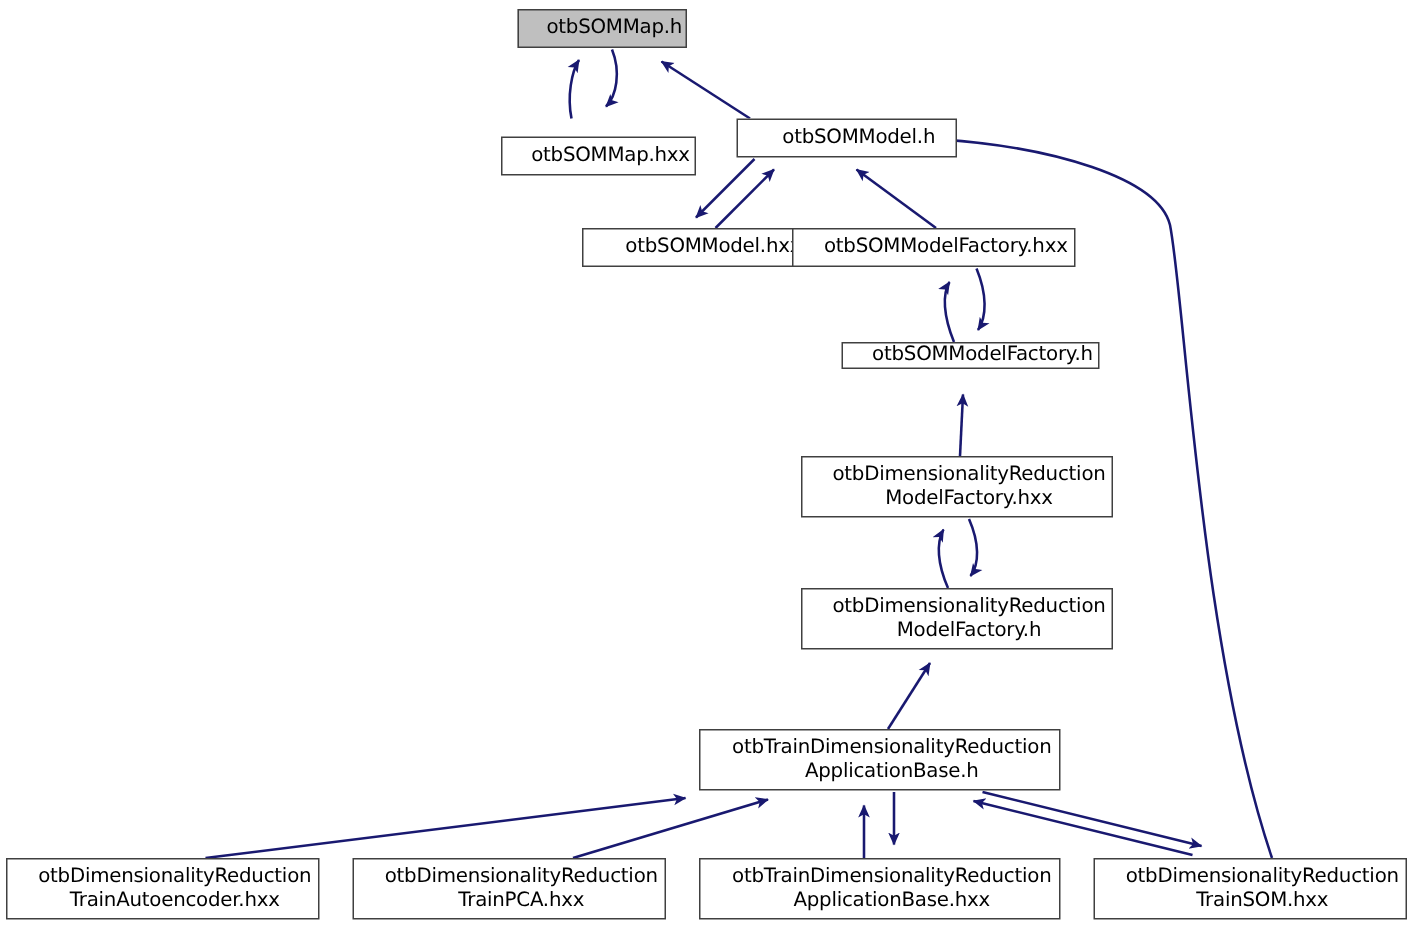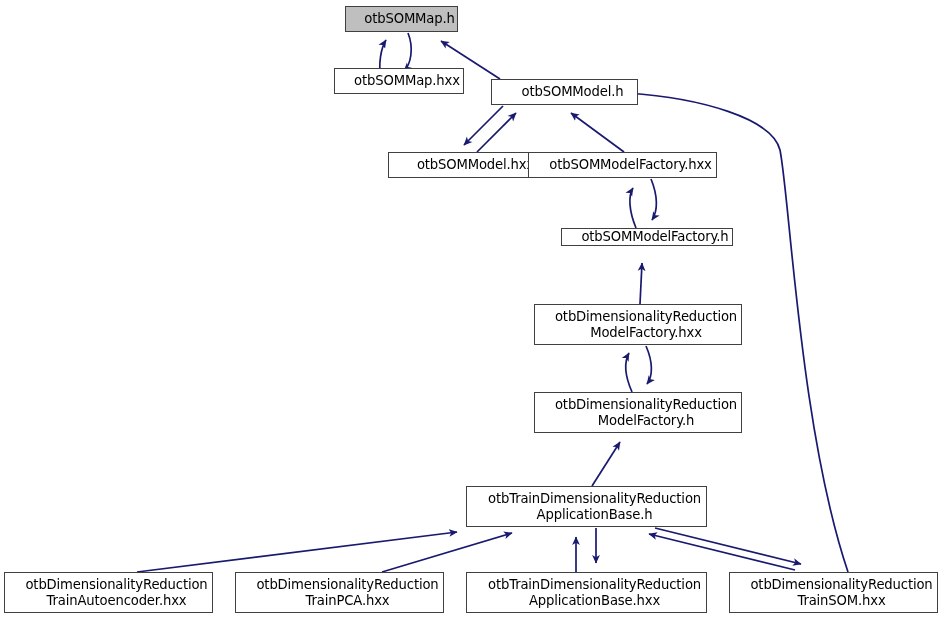--- a/index.html
+++ b/index.html
@@ -102,21 +102,21 @@
       <path d="M 655,528 L 801,564" marker-end="url(#ah)"></path>
 
       <path d="M 848,572 C 800,430 790,200 780,150 C 772,118 700,98 628,93" marker-end="url(#ah)"></path>
     </g>
   </svg>
 
   <div class="node highlighted" style="left:345px; top:6px; width:113px; height:26px;">
     <span class="node-label">otbSOMMap.h</span>
   </div>
 
-  <div class="node" style="left:334px; top:68px; width:130px; height:26px;">
+  <div class="node" style="left:334px; top:91px; width:130px; height:26px;">
     <span class="node-label">otbSOMMap.hxx</span>
   </div>
 
   <div class="node" style="left:491px; top:79px; width:147px; height:26px;">
     <span class="node-label">otbSOMModel.h</span>
   </div>
 
   <div class="node" style="left:388px; top:152px; width:159px; height:26px;">
     <span class="node-label">otbSOMModel.hxx</span>
   </div>

